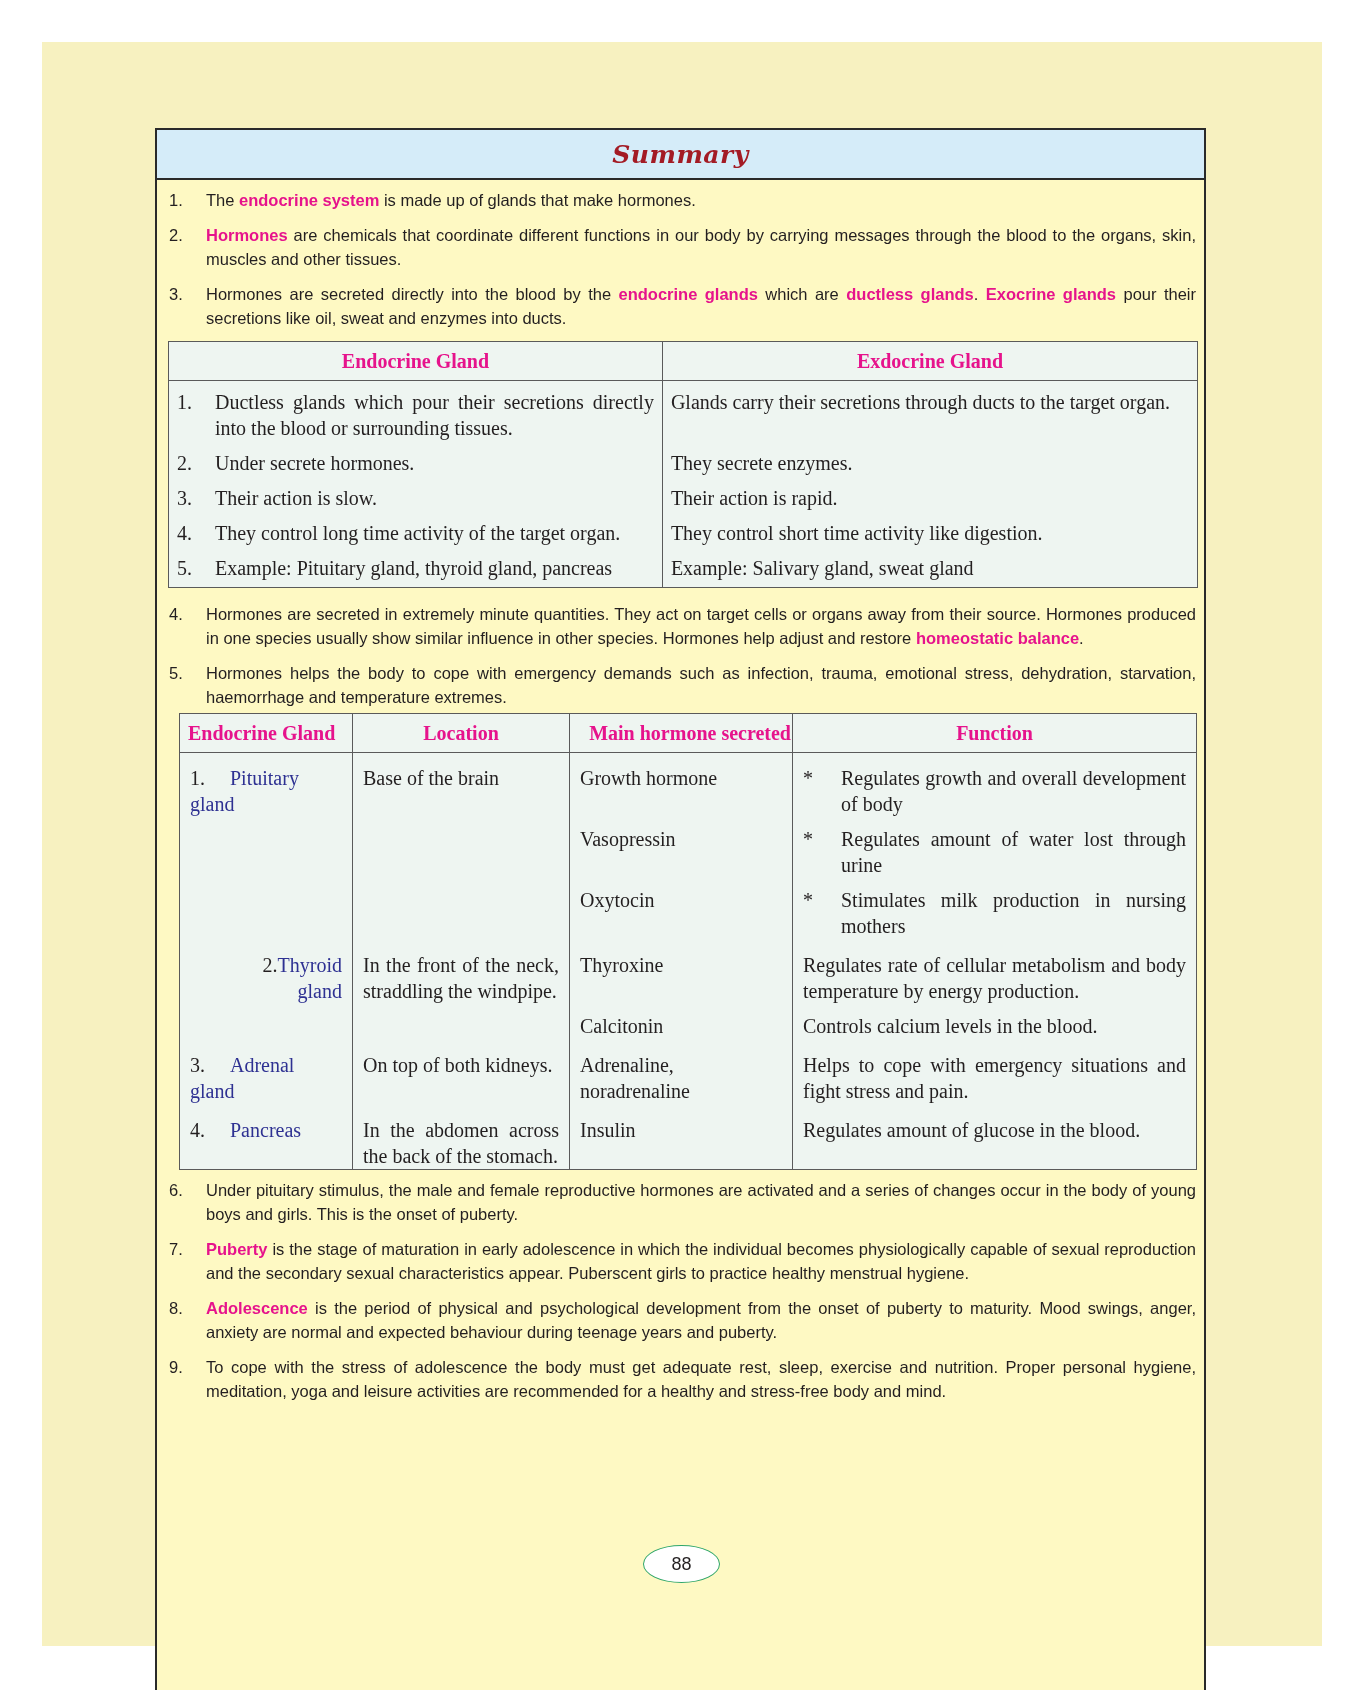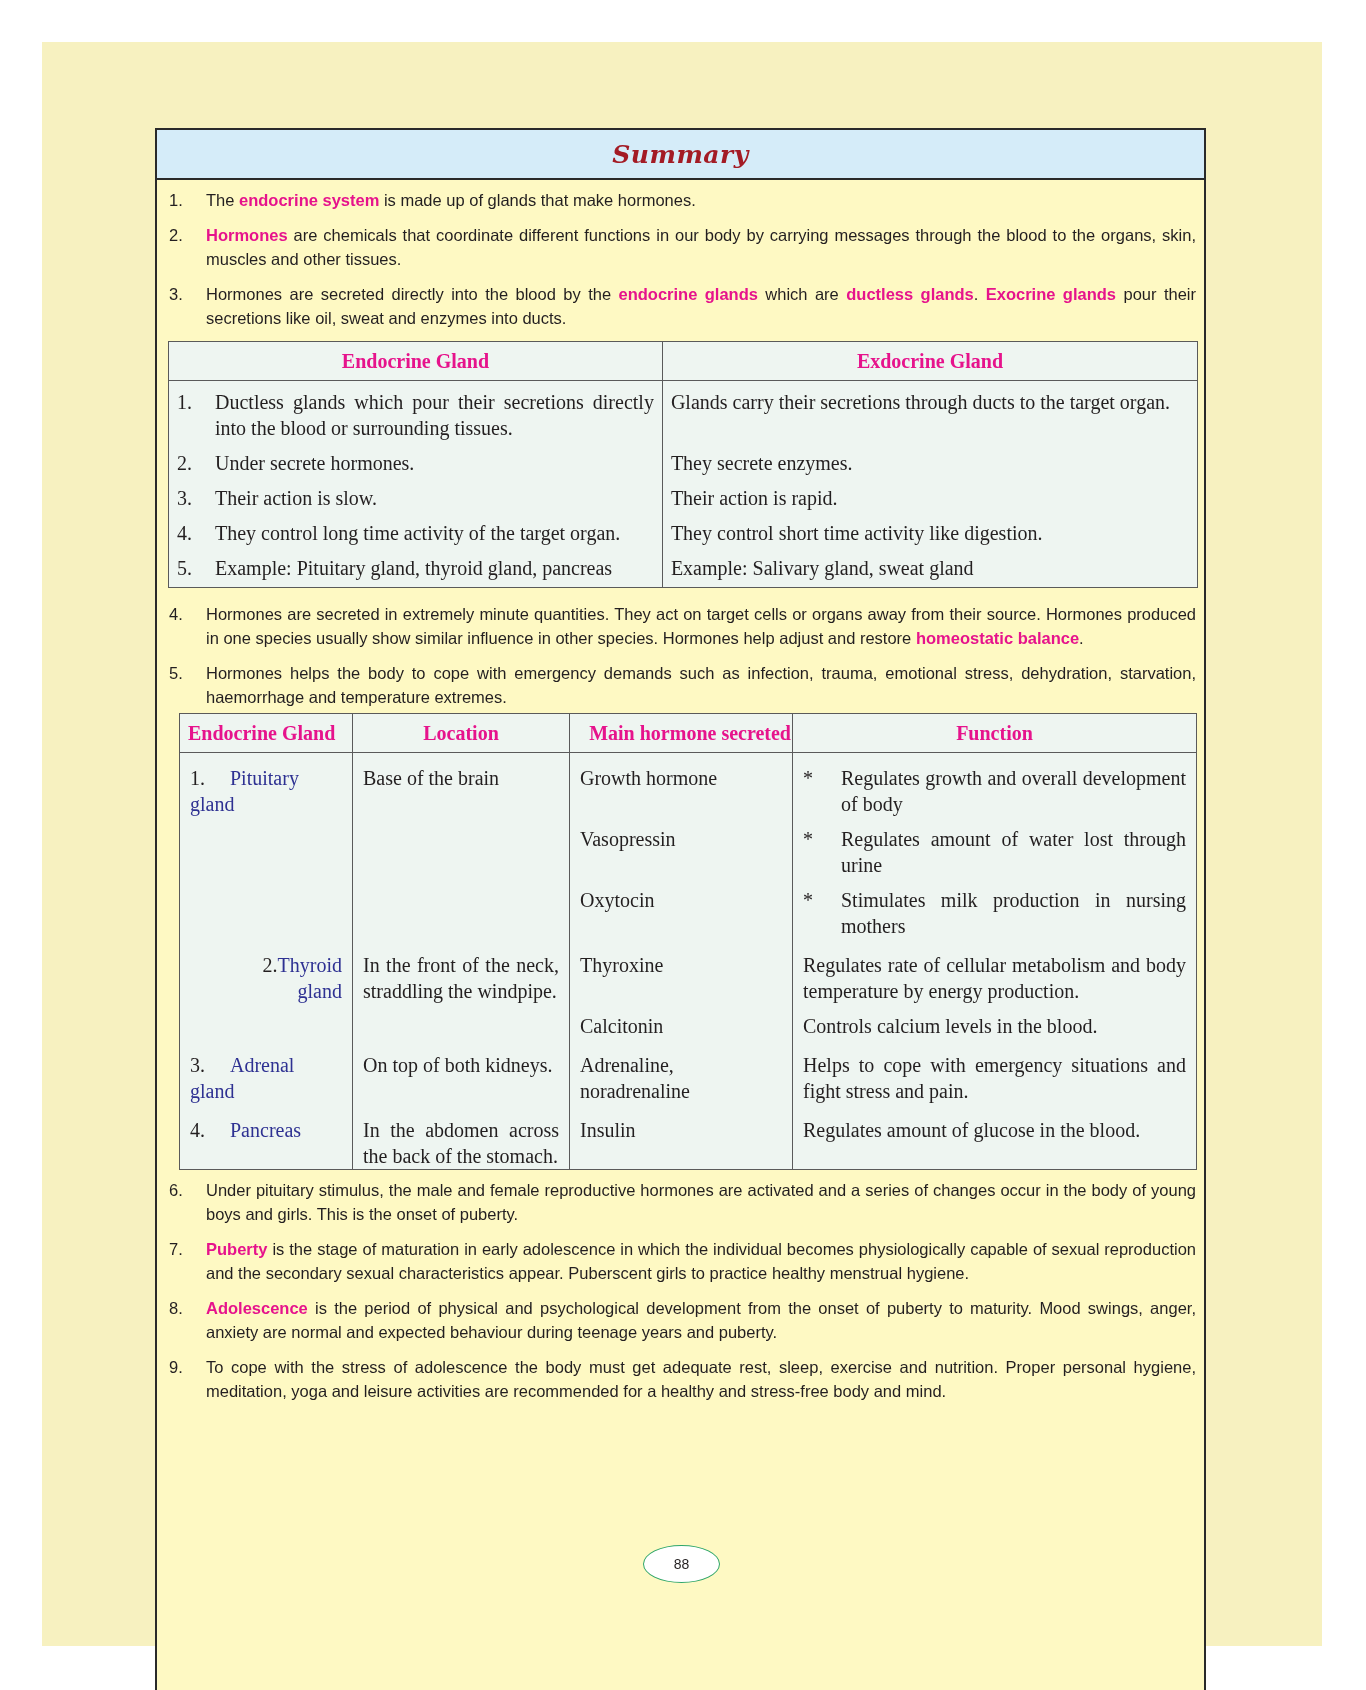--- a/index.html
+++ b/index.html
@@ -59,21 +59,21 @@
   .glnum { display: inline-block; width: 40px; color: #231f20; }
   .cellblock { margin-bottom: 9px; }
   .func { display: flex; text-align: justify; }
   .func .star { flex: 0 0 38px; }
   .func .ftxt { flex: 1; }
   .just { text-align: justify; }
   .page-number {
     position: absolute; left: 643px; top: 1545px; width: 75px; height: 36px;
     border: 1.5px solid #2fa66a; border-radius: 50%; background: #ffffff;
     display: flex; align-items: center; justify-content: center;
-    font-family: "Liberation Sans", sans-serif; font-size: 14px; color: #231f20;
+    font-family: "Liberation Sans", sans-serif; font-size: 18px; color: #231f20;
   }
 </style>
 </head>
 <body>
 
 <div class="page-bg"></div>
 
 <div class="summary-box">
   <div class="summary-header">
     <span class="summary-title">Summary</span>

